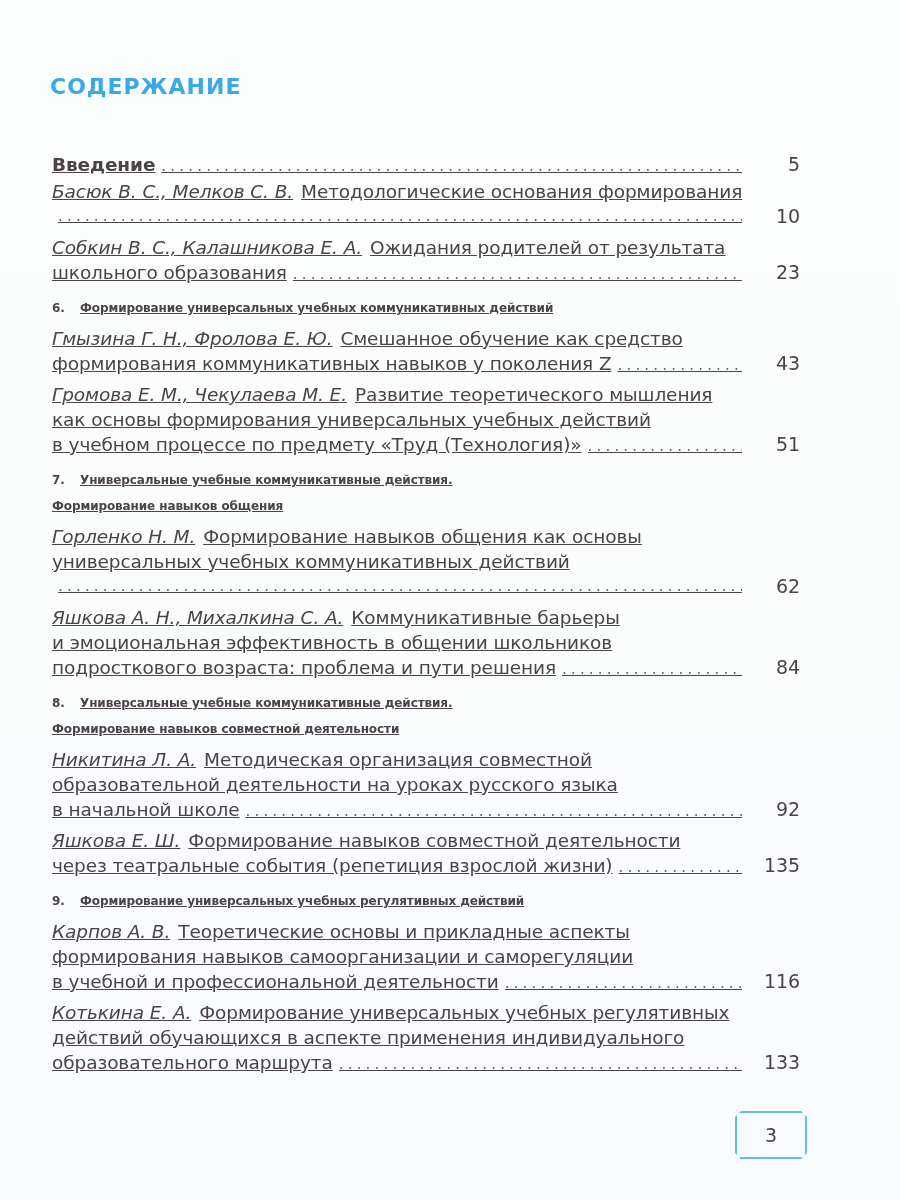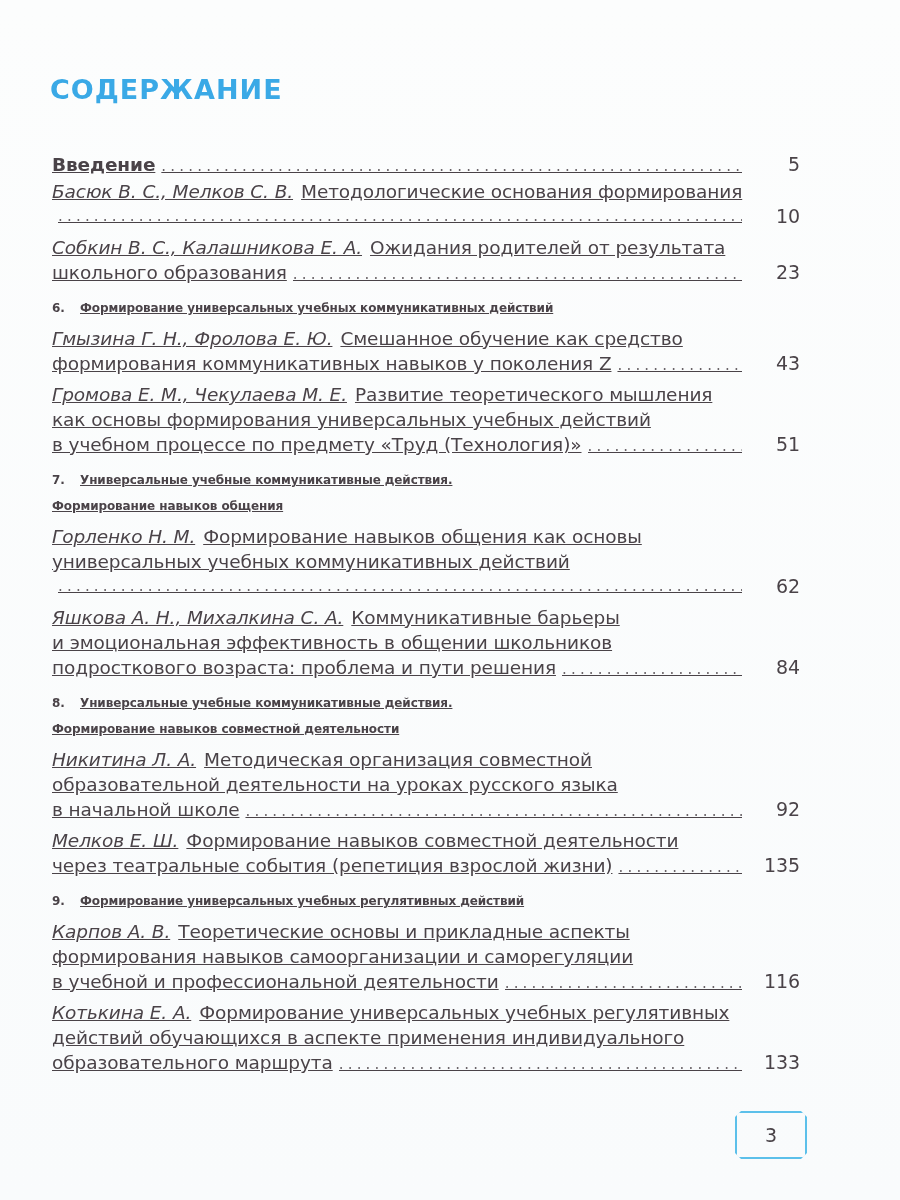--- a/index.html
+++ b/index.html
@@ -8,21 +8,21 @@
       background: #fdfefe;
       font-family: "DejaVu Sans", sans-serif;
       color: #4a4348;
       position: relative;
     }
     .page { position: absolute; left: 0; top: 0; width: 900px; height: 1200px;
       background: linear-gradient(180deg, #fcfdfd 0%, #f9fbfc 100%); }
     .title {
       position: absolute; left: 50px; top: 74px;
       font-family: "DejaVu Sans", sans-serif; font-weight: bold;
-      font-size: 27px; letter-spacing: 1px; color: #3aa9e6;
+      font-size: 22px; letter-spacing: 1px; color: #3aa9e6;
     }
     .toc { position: absolute; left: 52px; top: 152px; width: 748px; }
     .line {
       position: relative; height: 25px; line-height: 25px;
       font-size: 18.5px; white-space: nowrap; letter-spacing: -0.1px; text-decoration: underline;
     }
     .entry { margin-bottom: 6px; }
     .entry.intro { margin-bottom: 2px; }
     .section { margin-top: 10px; margin-bottom: 5px; }
     .section .line { font-weight: bold; font-size: 12px; height: 26px; line-height: 26px; }
@@ -147,21 +147,21 @@
       <div class="line"><span>образовательной деятельности на уроках русского языка</span></div>
       <div class="line">
         <div class="lastline">
             <span class="txt">в начальной школе</span>
             <span class="dots">........................................................................................................................</span>
           </div>
         <span class="pg">92</span>
       </div>
     </div>
     <div class="entry">
-      <div class="line"><span class="authors">Мелков Е. Ш.</span><span>Формирование навыков совместной деятельности</span></div>
+      <div class="line"><span class="authors">Яшкова Е. Ш.</span><span>Формирование навыков совместной деятельности</span></div>
       <div class="line">
         <div class="lastline">
             <span class="txt">через театральные события (репетиция взрослой жизни)</span>
             <span class="dots">........................................................................................................................</span>
           </div>
         <span class="pg">135</span>
       </div>
     </div>
 
     <div class="section">

